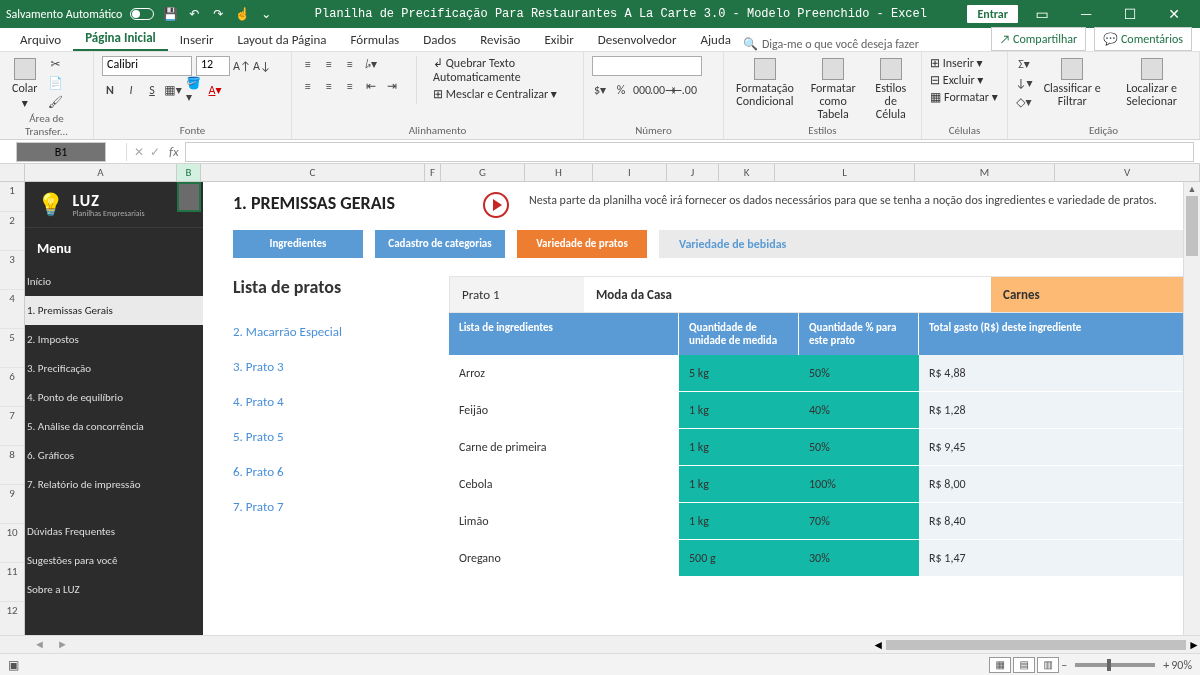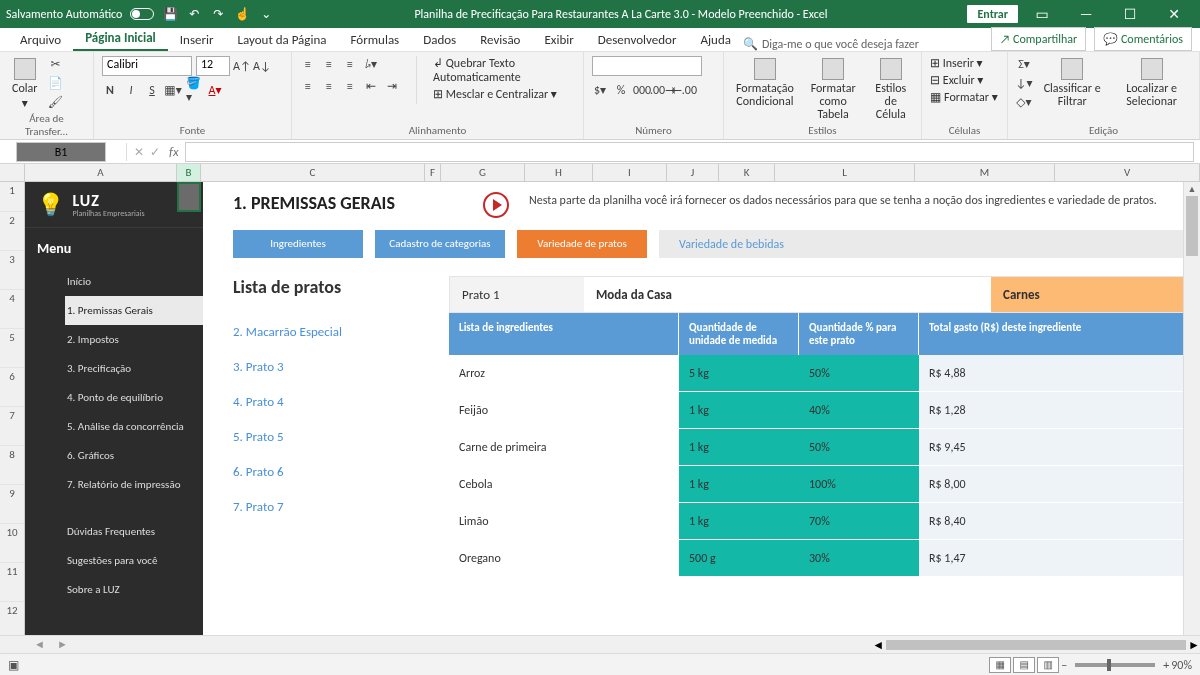--- a/index.html
+++ b/index.html
@@ -5,21 +5,21 @@
 * { margin: 0; padding: 0; box-sizing: border-box; font-family: "Segoe UI", Calibri, sans-serif; font-size: 12px; }
 body { background: #fff; width: 1200px; height: 675px; overflow: hidden; position: relative; }
 
 
 .titlebar { background: #217346; height: 28px; display: flex; align-items: center; color: #fff; padding: 0 6px; }
 .titlebar-left { display: flex; align-items: center; gap: 8px; }
 .titlebar-left .toggle { display:flex; align-items:center; gap:4px;}
 .titlebar-left .toggle .switch { width:24px; height:12px; border:1px solid #fff; border-radius:7px; position:relative;}
 .titlebar-left .toggle .switch::after{content:'';position:absolute;left:1px;top:1px;width:8px;height:8px;border-radius:50%;background:#fff;}
 .titlebar-left .icon { width:16px; height:16px; display:flex; align-items:center; justify-content:center; color:#fff; }
-.titlebar-center { flex:1; text-align:center; font-size:12px; }
+.titlebar-center { flex:1; text-align:center; font-size:12px;font-family:Liberation Mono, monospace; }
 .titlebar-right { display:flex; align-items:center; gap:4px;}
 .titlebar-right .entrar { background:#fff; color:#217346; padding:2px 10px; font-weight:bold; border-radius:1px;}
 .titlebar-right .winbtn { width:40px; height:26px; display:flex; align-items:center; justify-content:center; font-size:14px; }
 
 
 .menutabs { height: 24px; background:#fff; display:flex; align-items:flex-end; padding:0 8px; border-bottom:1px solid #e1e1e1; }
 .menutabs .tab { padding:4px 12px; font-size:13px; color:#333; cursor:pointer;}
 .menutabs .tab.active { color:#217346; border-bottom:2px solid #217346; font-weight:600;}
 .menutabs .spacer { flex:1; }
 .menutabs .tellme { display:flex; align-items:center; gap:4px; font-size:13px; color:#666;}
@@ -63,34 +63,34 @@
 .sheet { flex:1; position:relative; background:#fff; }
 
 
 .darkside { position:absolute; left:0; top:0; width:178px; background:#2c2c2c; color:#ccc; height:463px;}
 .logo { height:46px; display:flex; align-items:center; padding:0 12px; gap:8px; border-bottom:1px solid #3a3a3a;}
 .logo-mark { font-size:22px; color:#fff; font-weight:300;}
 .logo-text { display:flex; flex-direction:column; line-height:1;}
 .logo-text .t1 { font-size:16px; font-weight:bold; color:#fff; letter-spacing:1px;}
 .logo-text .t2 { font-size:8px; color:#aaa;}
 .menu-title { padding:12px 12px 10px 12px; font-size:14px; font-weight:bold; color:#fff;}
-.darkside .item { padding:8px 2px; font-size:11px; color:#ddd; border-bottom:0px solid #3a3a3a; cursor:pointer;margin-left:40px;}
+.darkside .item { padding:8px 2px; font-size:11px; color:#ddd; border-bottom:0px solid #3a3a3a; cursor:pointer;}
 .darkside .item.sel { background:#eaeaea; color:#222;}
 .darkside .gap { height:18px;}
 
 
 .content { position:absolute; left:178px; top:0; right:0; padding:10px 14px 0 30px; }
 .h1row { display:flex; align-items:flex-start; gap:20px; margin-bottom:12px;}
 .h1 { font-size:18px; font-weight:bold; color:#222; width:230px;}
 .playico { width:26px; height:26px; border:2px solid #c62828; border-radius:50%; display:flex; align-items:center; justify-content:center; flex-shrink:0;}
 .playico::after { content:''; border-left:9px solid #c62828; border-top:6px solid transparent; border-bottom:6px solid transparent; margin-left:2px;}
 .desc { font-size:12px; color:#444; flex:1; line-height:1.4;}
 
 .tabrow { display:flex; gap:12px; margin-bottom:18px;}
-.tbtn { flex:0 0 auto; width:130px; text-align:center; padding:7px 4px; font-size:11px; color:#fff; background:#5b9bd5; cursor:pointer;}
+.tbtn { flex:0 0 auto; width:130px; text-align:center; padding:7px 4px; font-size:11px; color:#fff; background:#5b9bd5; cursor:pointer;font-weight:bold;}
 .tbtn.t2 { width:130px;}
 .tbtn.act { background:#ed7d31;}
 .tbtn.bg-light { background:#eaeaea; color:#5b9bd5; flex:1; text-align:left; padding-left:20px;}
 
 .listsplit { display:flex; gap:16px;}
 .leftlist { width:200px;}
 .leftlist h2 { font-size:18px; font-weight:bold; color:#333; margin-bottom:16px;}
 .leftlist .plink { color:#4a90d9; font-size:13px; padding:10px 0; cursor:pointer;}
 
 .rightpane { flex:1;}

